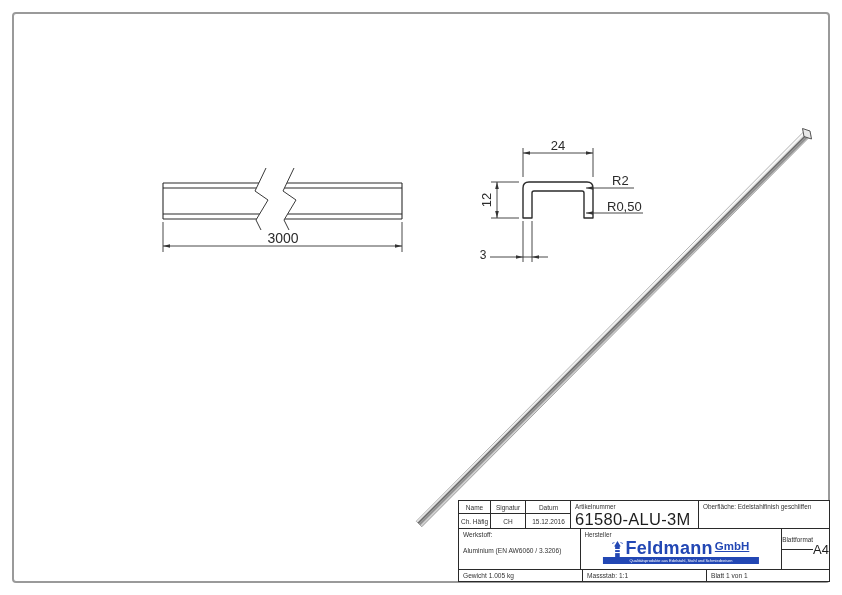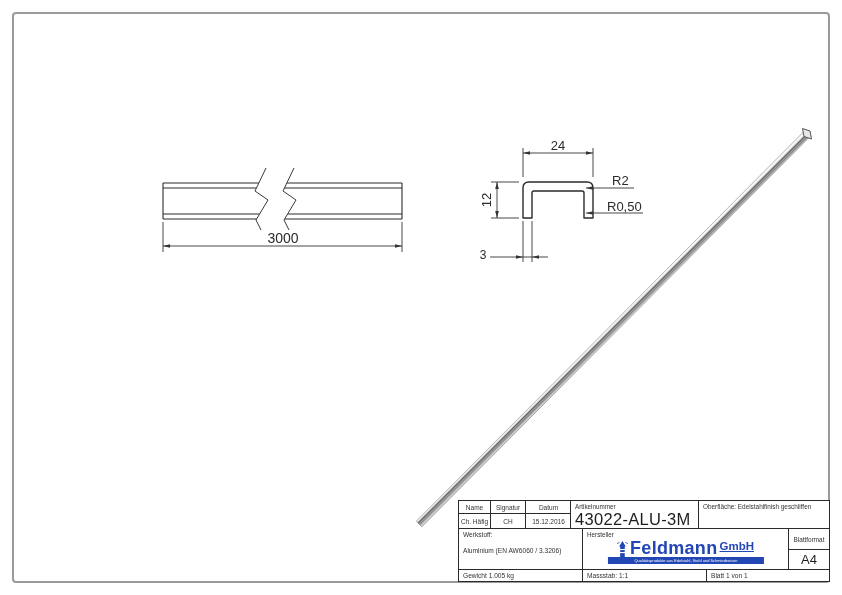--- a/index.html
+++ b/index.html
@@ -27,21 +27,21 @@
   .nsd .c1,.nsd .c2{border-right:1px solid #2a2a2a;}
   .art{width:128px;position:relative;}
   .art .small-lab{position:absolute;left:4px;top:2px;font-size:6.3px;}
   .art .big-val{position:absolute;left:4px;top:9px;font-size:16.5px;color:#1d1d1d;
                 letter-spacing:0.3px;white-space:nowrap;}
   .ober{flex:1;padding:2px 4px;font-size:6.4px;white-space:nowrap;overflow:hidden;}
   .werk{width:124px;padding:2px 4px;font-size:6.6px;}
   .werk .wv{margin-top:9px;white-space:nowrap;}
   .herst{width:206px;position:relative;}
   .herst .small-lab{position:absolute;left:4px;top:2px;font-size:6.3px;}
-  .blattf{flex:1;display:flex;flex-direction:column;}
+  .blattf{flex:1;display:flex;}
   .blattf .bl-lab{height:21px;border-bottom:1px solid #2a2a2a;display:flex;align-items:center;
                   justify-content:center;font-size:6.4px;box-sizing:border-box;}
   .blattf .bl-val{flex:1;display:flex;align-items:center;justify-content:center;
                   font-size:13px;color:#1d1d1d;}
   .gew{width:124px;padding:1px 4px;display:flex;align-items:center;font-size:6.6px;white-space:nowrap;}
   .mass{width:124px;padding:1px 4px;display:flex;align-items:center;font-size:6.6px;}
   .blatt1{flex:1;padding:1px 4px;display:flex;align-items:center;font-size:6.6px;}
 
   
   .logo{position:absolute;left:50%;top:11px;transform:translateX(-50%);
@@ -146,21 +146,21 @@
     <div class="cell nsd br">
       <div class="lab c1">Name</div>
       <div class="lab c2">Signatur</div>
       <div class="lab">Datum</div>
       <div class="c1">Ch. Häfig</div>
       <div class="c2">CH</div>
       <div>15.12.2016</div>
     </div>
     <div class="cell art br">
       <div class="small-lab">Artikelnummer</div>
-      <div class="big-val">43022-ALU-3M</div>
+      <div class="big-val">61580-ALU-3M</div>
     </div>
     <div class="cell ober">
       <span>Oberfläche:</span>
       <span>Edelstahlfinish geschliffen</span>
     </div>
   </div>
 
   <div class="tb-row r2">
     <div class="cell werk br">
       <div>Werkstoff:</div>

